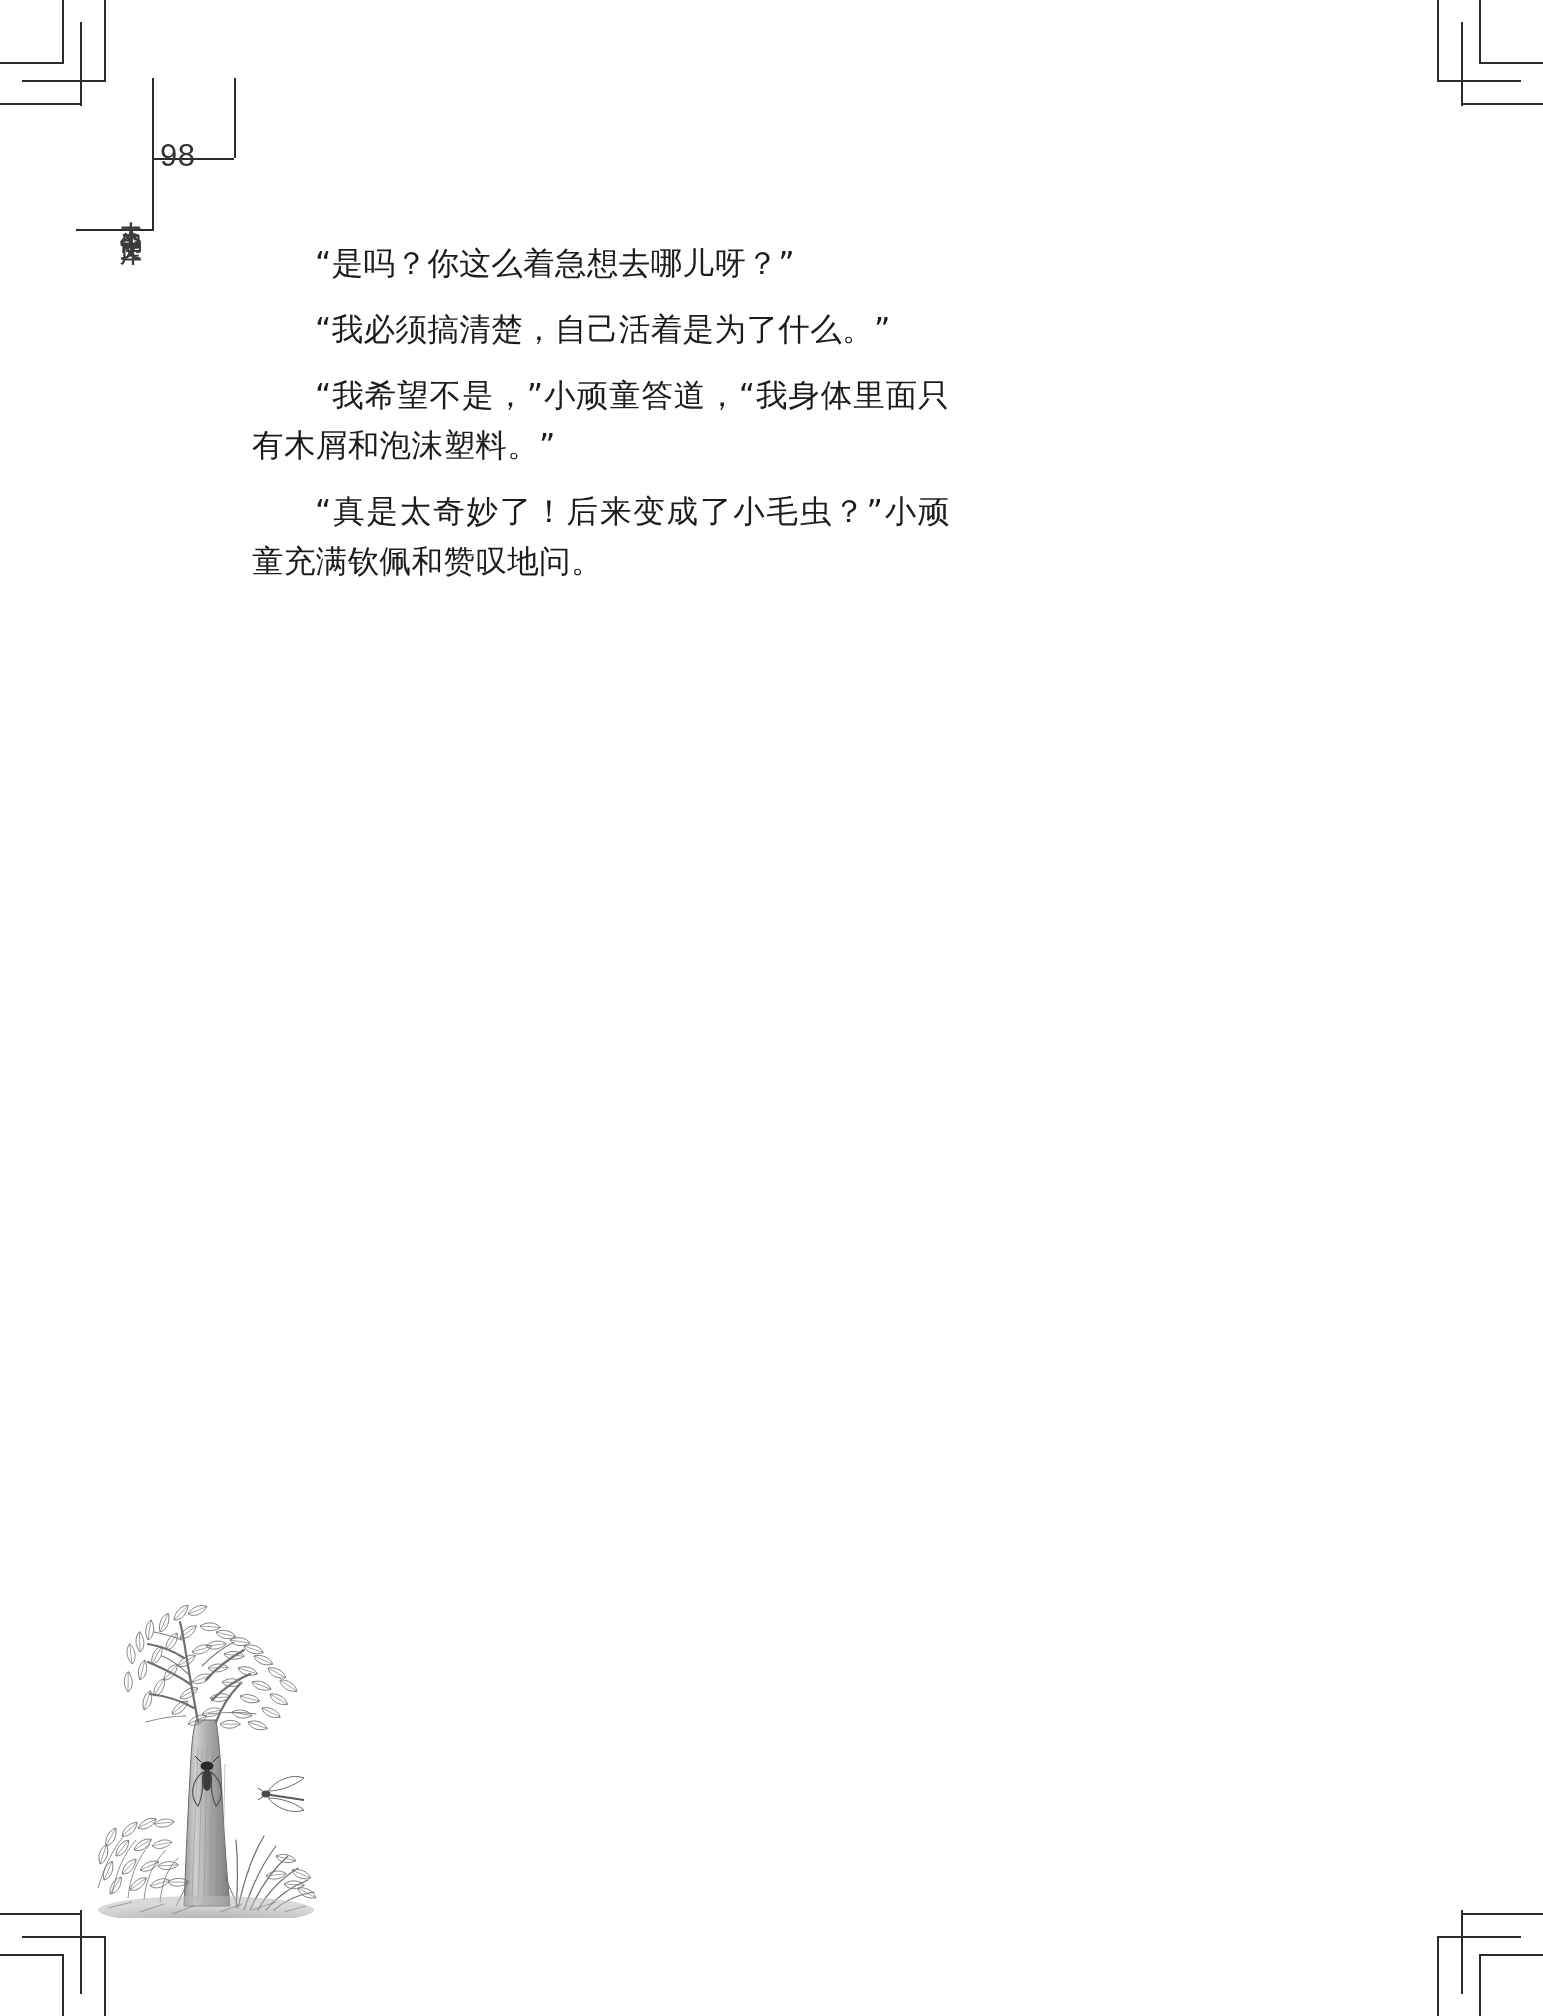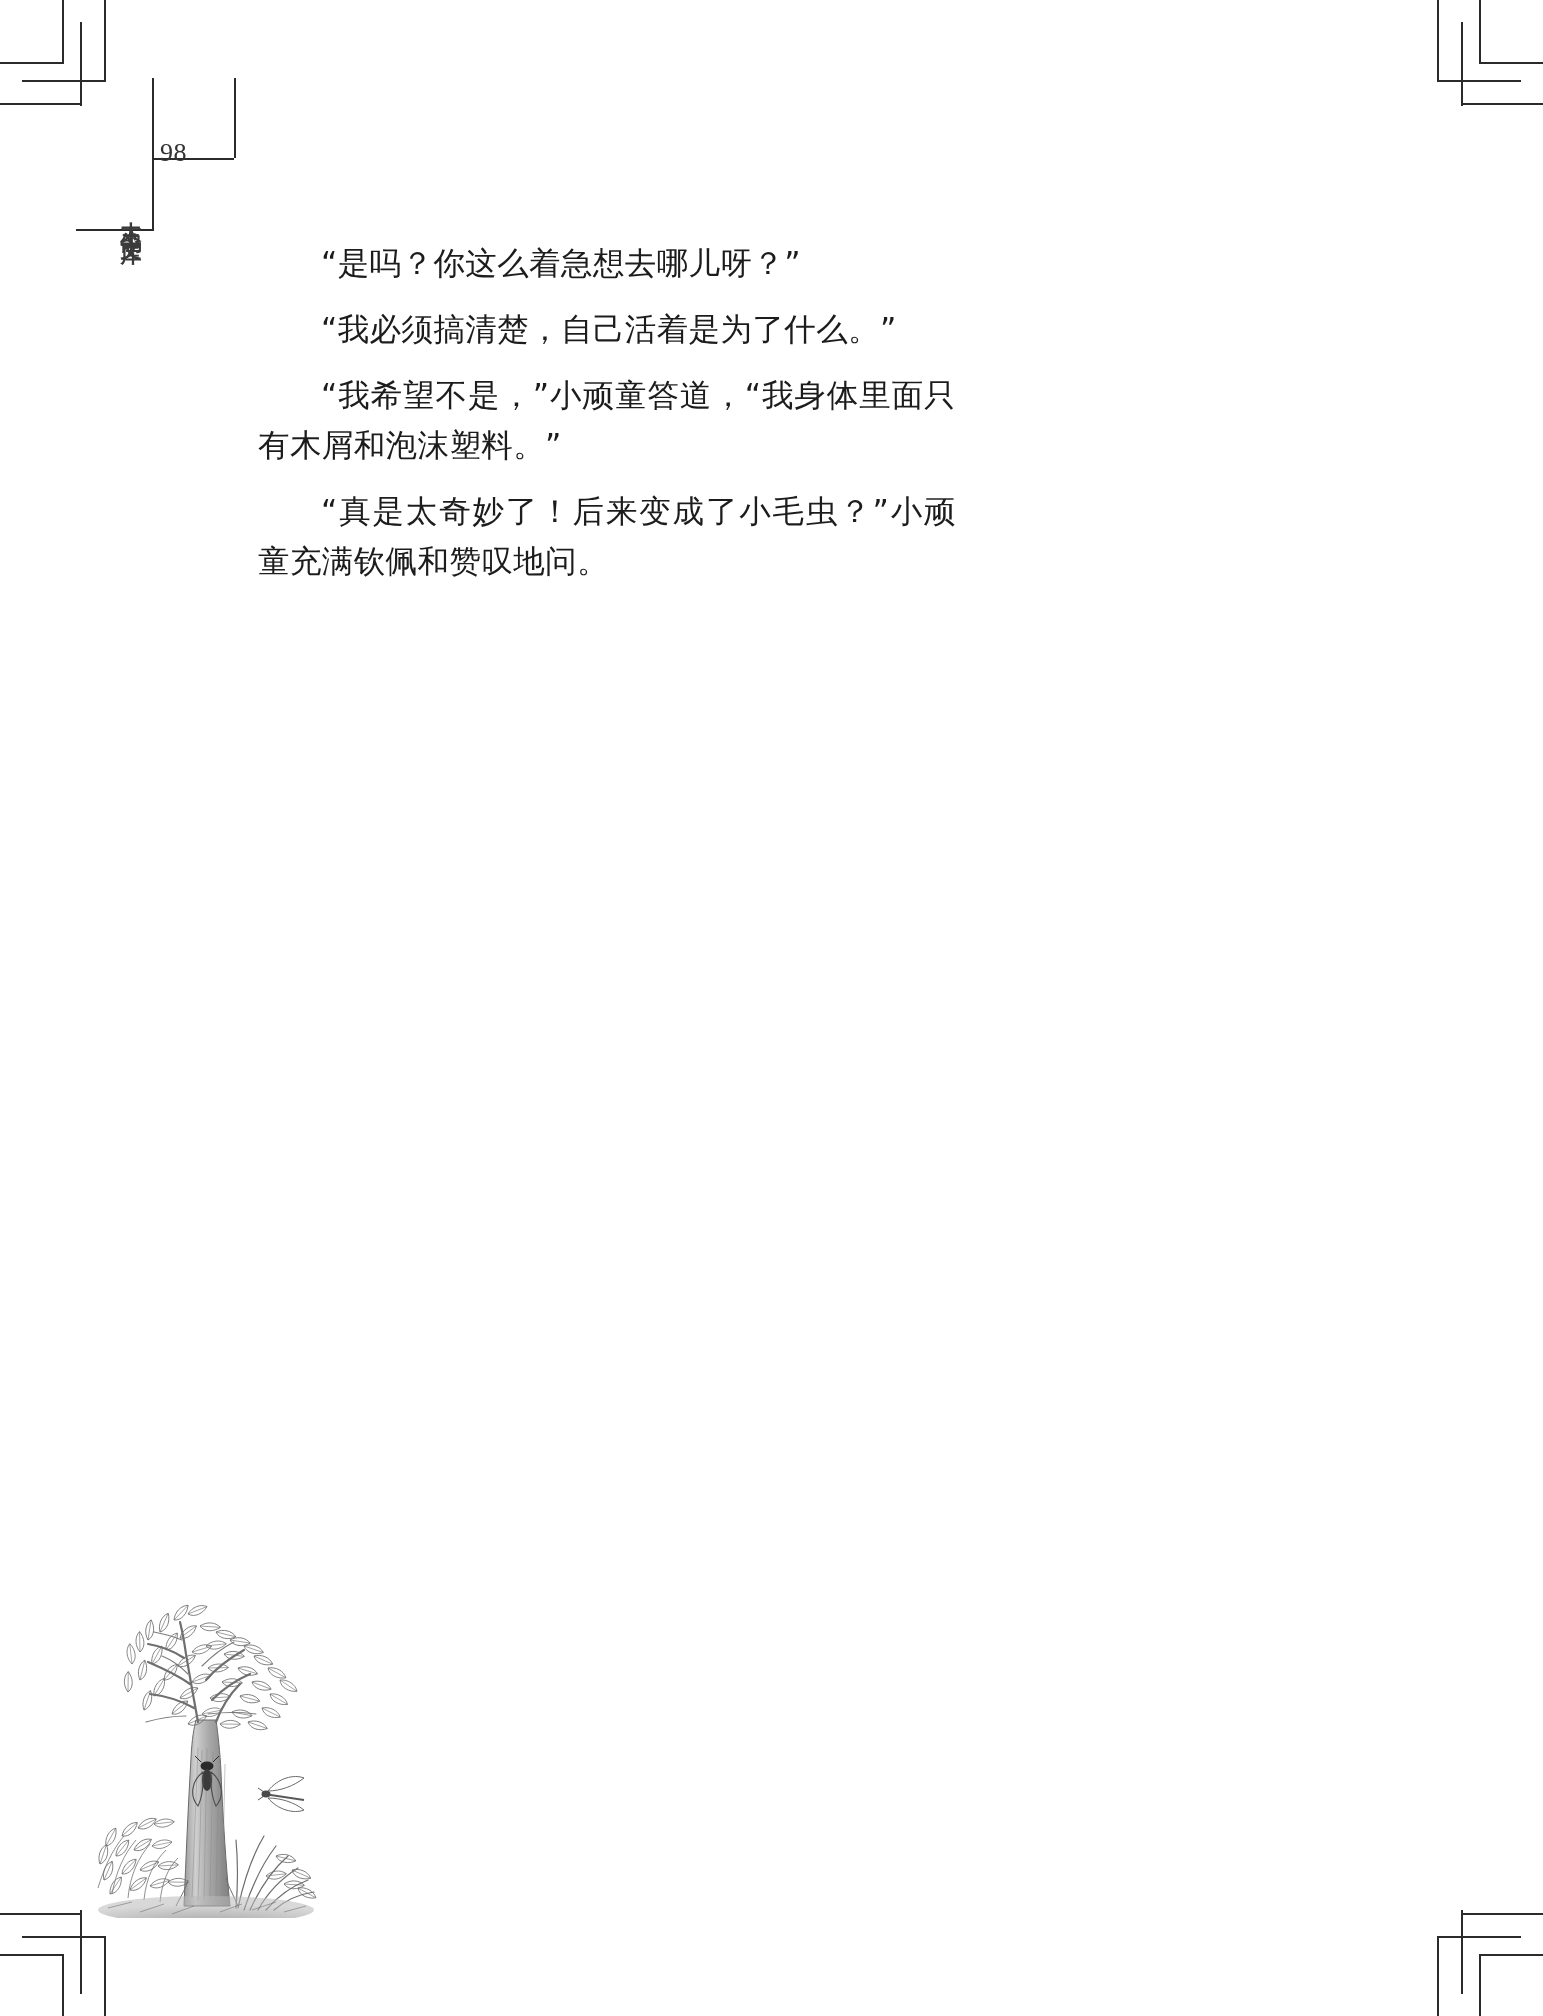--- a/index.html
+++ b/index.html
@@ -24,22 +24,22 @@
     background: #2b2b2b;
   }
   .mark.h { height: 1.6px; }
   .mark.v { width: 1.6px; }
 
   
   #folio {
     position: absolute;
     left: 160px;
     top: 138px;
-    font-family: Liberation Serif, serif;
-    font-size: 26px;
+    font-family: Liberation Sans, sans-serif;
+    font-size: 31px;
     color: #333333;
     letter-spacing: 0.5px;
   }
 
   
   #series-title {
     position: absolute;
     left: 110px;
     top: 205px;
     width: 34px;
@@ -49,21 +49,21 @@
     font-size: 21px;
     font-weight: 600;
     color: #3a3a3a;
     letter-spacing: 5px;
     line-height: 1.25;
   }
 
   
   #text-column {
     position: absolute;
-    left: 258px;
+    left: 252px;
     top: 238px;
     width: 698px;
   }
   .para {
     font-family: "DejaVu Sans", "Liberation Sans", sans-serif;
     font-size: 31.5px;
     color: #1c1c1c;
     line-height: 50px;
     text-align: justify;
     text-justify: inter-character;

